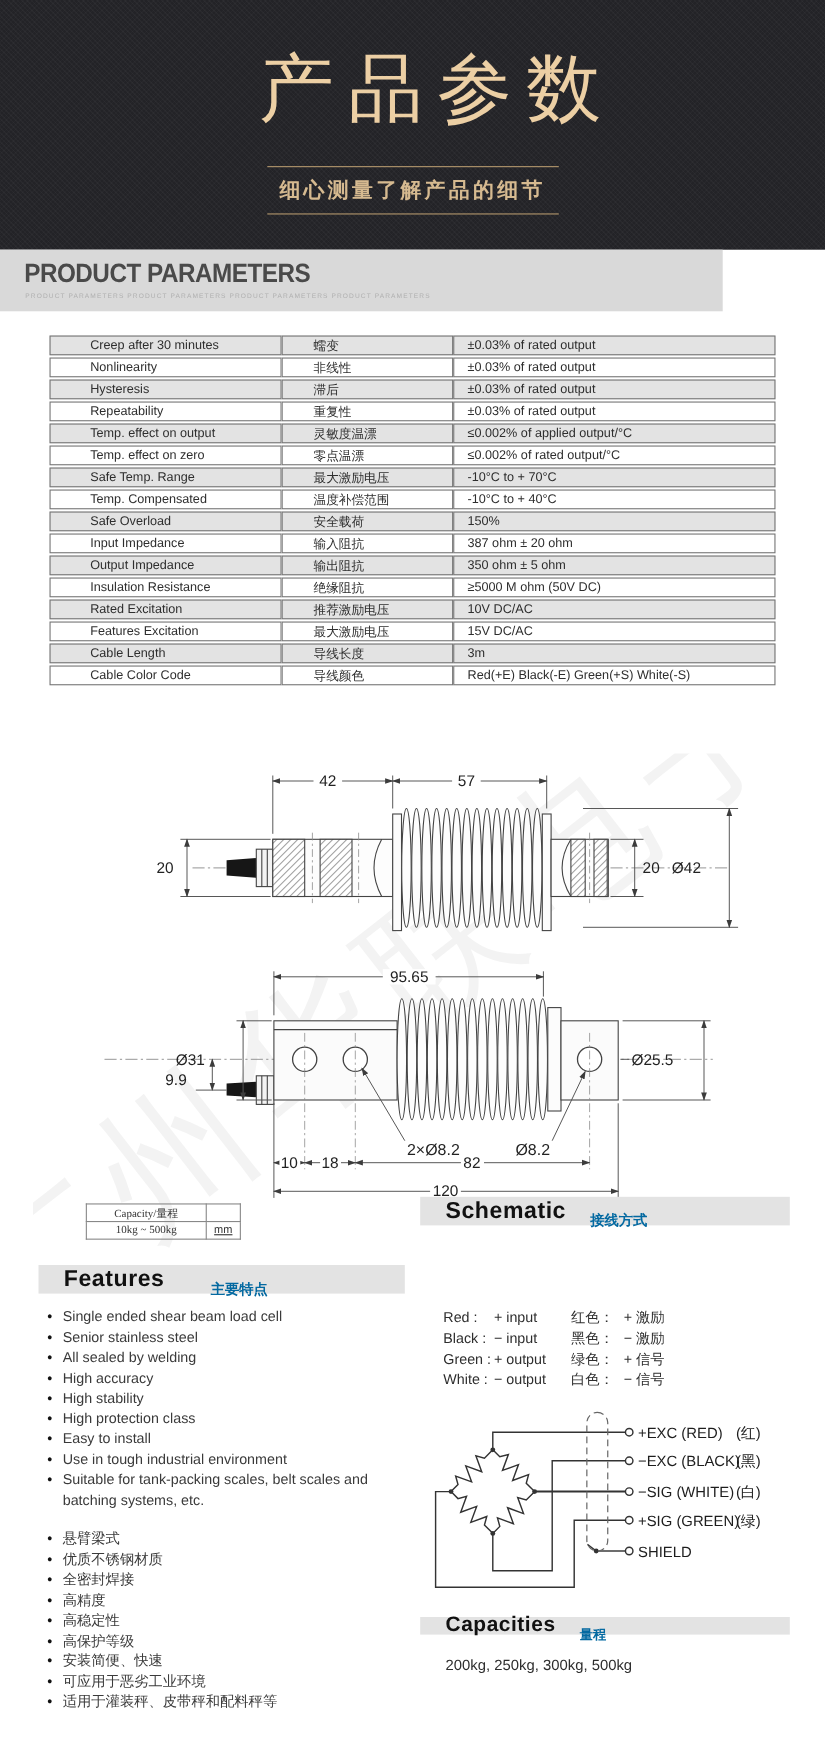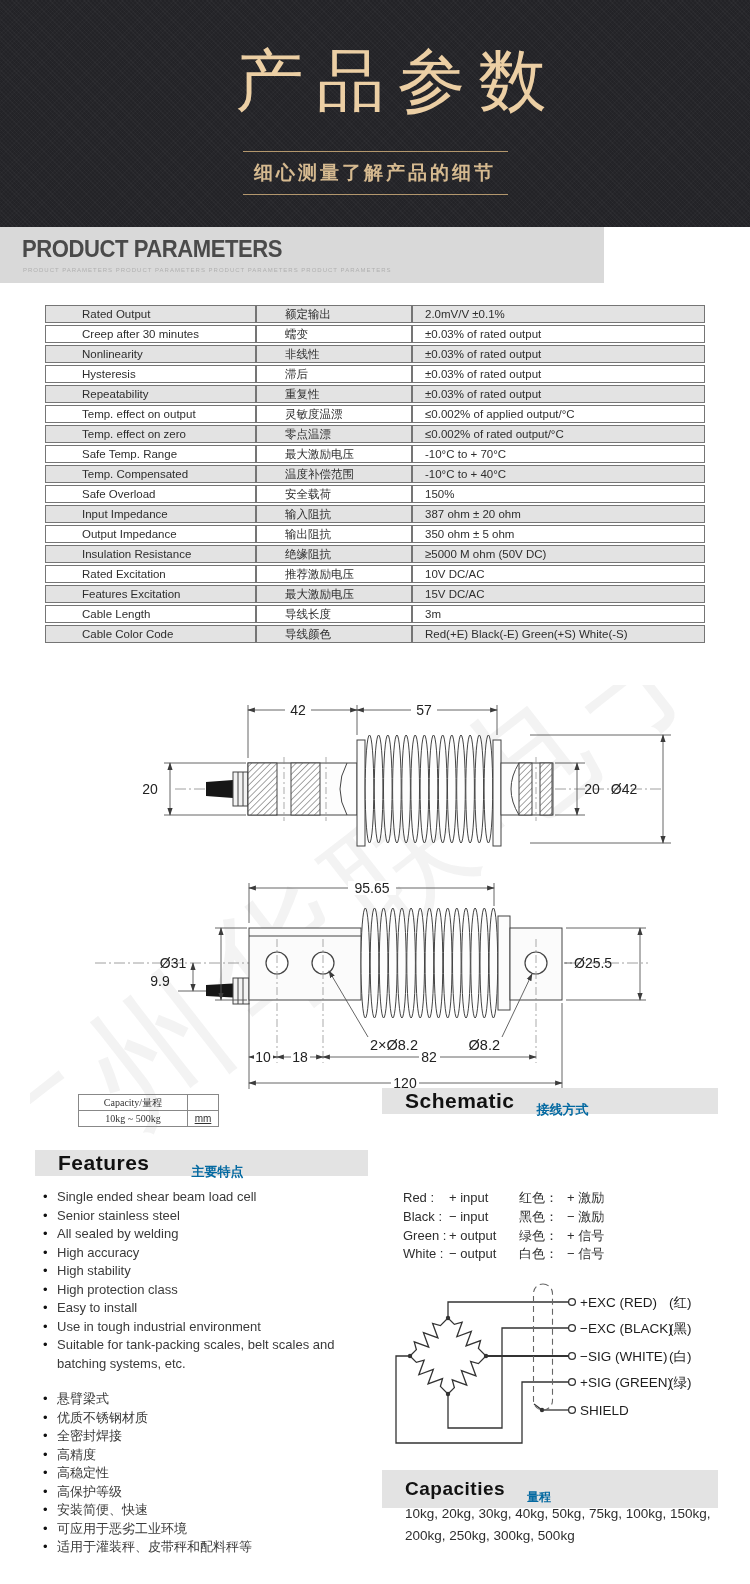--- a/index.html
+++ b/index.html
@@ -13,21 +13,21 @@
   .hero-title{position:absolute;left:0;top:36px;width:750px;text-align:center;
               font-size:68px;letter-spacing:13px;padding-left:13px;box-sizing:border-box;
               color:#eccfa4;font-weight:400;margin-left:16px;}
   .hero-line{position:absolute;left:243px;width:265px;height:1px;background:#b3976d;}
   .hero-line.l1{top:151px;}
   .hero-line.l2{top:194px;}
   .hero-sub{position:absolute;left:0;top:160px;width:750px;text-align:center;
             font-size:19px;letter-spacing:3px;color:#d6ba90;font-weight:bold;}
 
   
-  .band{position:absolute;left:0;top:227px;width:604px;height:56px;background:#d9d9d9;}
+  .band{position:absolute;left:0;top:227px;width:657px;height:56px;background:#d9d9d9;}
   .band-title{position:absolute;left:22px;top:8px;font-size:24px;font-weight:700;color:#4a4a4a;
               letter-spacing:-0.5px;transform:scaleX(0.92);transform-origin:left center;white-space:nowrap;}
   .band-echo{position:absolute;left:23px;top:40px;font-size:6px;color:#b0b0b0;letter-spacing:1px;white-space:nowrap;}
 
   
   table.spec{position:absolute;left:45px;top:303px;width:660px;border-collapse:separate;border-spacing:0 2px;}
   table.spec td{border:1px solid #757575;height:16px;font-size:11.5px;color:#2e2e2e;
                 vertical-align:middle;padding:0;white-space:nowrap;}
   table.spec td.c1{padding-left:36px;}
   table.spec td.c2{padding-left:28px;}
@@ -46,21 +46,21 @@
                height:15px;padding:0 4px;white-space:nowrap;}
   table.cap td.w1{width:100px;font-family:Liberation Serif, serif;}
   table.cap td.w2{width:22px;text-decoration:underline;}
 
   
   .secbar{position:absolute;height:26px;background:#e3e3e3;display:flex;align-items:center;}
   .secbar .big{font-size:21px;font-weight:700;color:#111;margin-left:23px;letter-spacing:0.5px;}
   .secbar .zh{font-size:13px;font-weight:700;color:#0369a1;margin-left:22px;margin-top:17px;}
   #features-bar{left:35px;top:1150px;width:333px;gap:20px;}
   #schematic-bar{left:382px;top:1088px;width:336px;}
-  #capacities-bar{left:382px;top:1470px;width:336px;height:38px;}
+  #capacities-bar{left:382px;top:1470px;width:336px;height:16px;}
   #capacities-bar .big{font-size:19px;}
   #capacities-bar .zh{font-size:12px;}
 
   
   ul.blist{list-style:none;margin:0;padding:0;position:absolute;width:322px;}
   ul.blist li{display:flex;font-size:13px;color:#3a3a3a;line-height:18.5px;}
   ul.blist li .dot{width:14px;flex:0 0 14px;color:#111;}
   #feat-en{left:43px;top:1188px;}
   #feat-zh{left:43px;top:1390px;}
 
@@ -91,25 +91,20 @@
     <div class="band-echo">PRODUCT PARAMETERS PRODUCT PARAMETERS PRODUCT PARAMETERS PRODUCT PARAMETERS</div>
   </div>
 
   <table class="spec">
     <colgroup>
         <col style="width:211px">
         <col style="width:156px">
         <col style="width:293px">
       </colgroup>
     <tbody>
-      <tr>
-          <td class="c1">Rated Output</td>
-          <td class="c2">额定输出</td>
-          <td class="c3">2.0mV/V ±0.1%</td>
-        </tr>
       <tr>
           <td class="c1">Creep after 30 minutes</td>
           <td class="c2">蠕变</td>
           <td class="c3">±0.03% of rated output</td>
         </tr>
       <tr>
           <td class="c1">Nonlinearity</td>
           <td class="c2">非线性</td>
           <td class="c3">±0.03% of rated output</td>
         </tr>
@@ -500,17 +495,16 @@
     <text x="198" y="119">+SIG (GREEN)</text>
     <text x="287" y="119">(绿)</text>
     <text x="198" y="147">SHIELD</text>
   </svg>
 
   <div class="secbar" id="capacities-bar">
     <span class="big">Capacities</span>
     <span class="zh">量程</span>
   </div>
   <div class="captext">
-    <div>10kg, 20kg, 30kg, 40kg, 50kg, 75kg, 100kg, 150kg,</div>
     <div>200kg, 250kg, 300kg, 500kg</div>
   </div>
 
 </div>
 
 </body></html>

